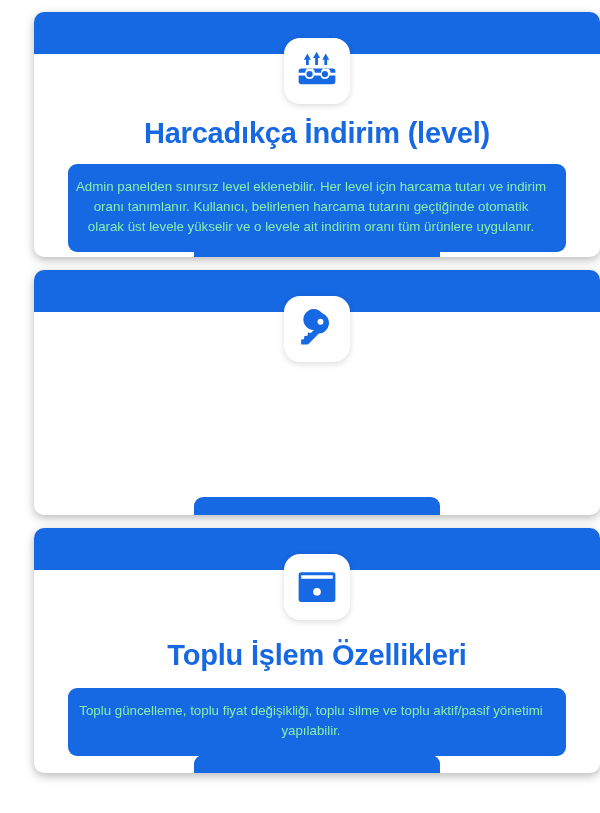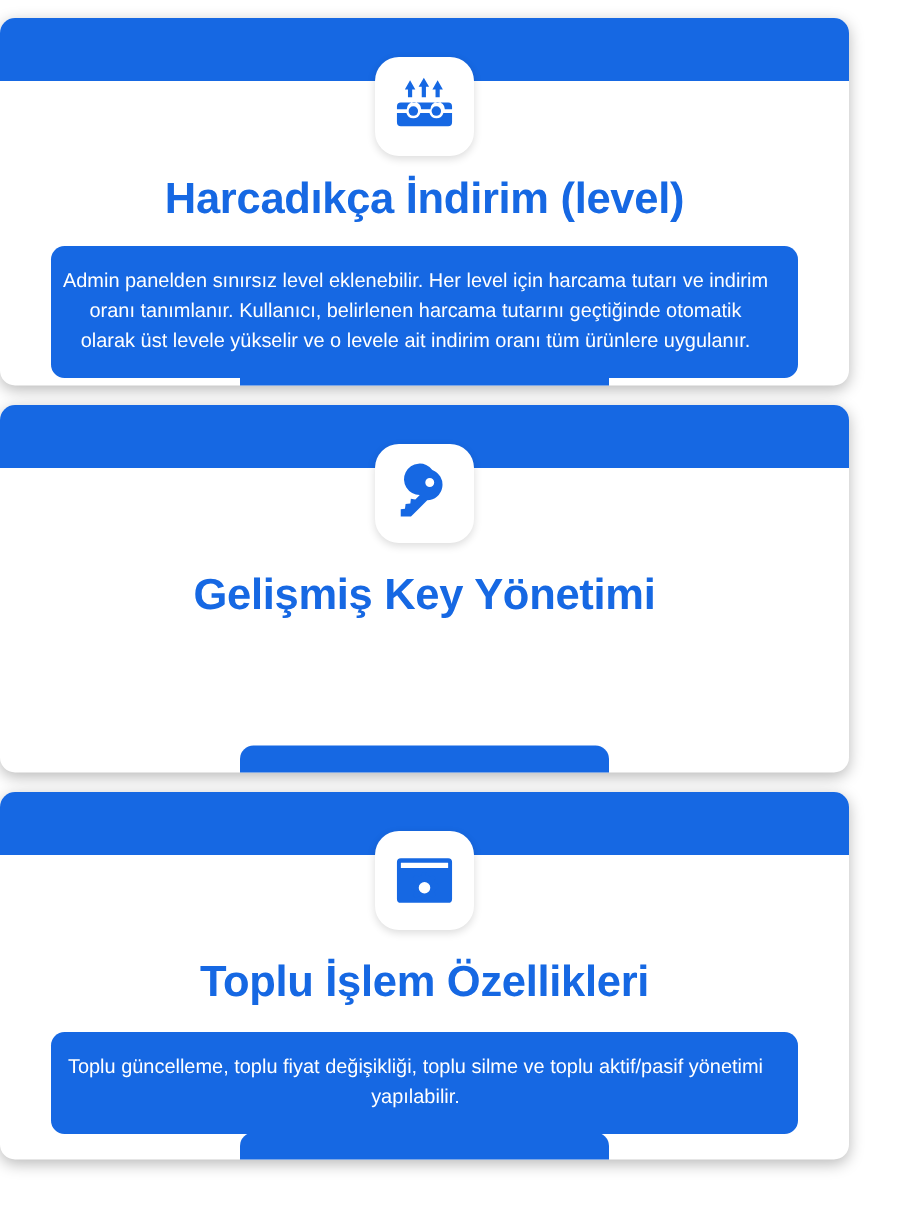--- a/index.html
+++ b/index.html
@@ -13,21 +13,21 @@
     font-family: "Liberation Sans", sans-serif;
     overflow: hidden;
   }
   .page {
     position: relative;
     width: 600px;
     height: 813px;
     background: #ffffff;
     display: flex;
     flex-direction: column;
-    align-items: flex-start;
+    align-items: flex-end;
     padding-top: 12px;
     box-sizing: border-box;
   }
   .card {
     position: relative;
     width: 566px;
     height: 245px;
     background: #ffffff;
     border-radius: 10px;
     box-shadow: 0 3px 10px rgba(0,0,0,0.28);
@@ -74,21 +74,21 @@
     color: #1668e3;
     letter-spacing: -0.2px;
     line-height: 34px;
   }
   .card-desc {
     position: absolute;
     top: 152px;
     left: 34px;
     right: 34px;
     background: #1668e3;
-    color: #ffffff;
+    color: #86efac;
     border-radius: 9px;
     padding: 13px 18px 15px 6px;
     font-size: 13.3px;
     line-height: 20px;
     text-align: center;
     box-sizing: border-box;
     z-index: 2;
   }
   
   .card-under-bar {
@@ -133,21 +133,20 @@
 
   <div class="card card-2">
     <div class="card-top-band"></div>
     <div class="icon-badge">
       <svg viewBox="0 0 48 48" xmlns="http://www.w3.org/2000/svg" aria-hidden="true">
         <g fill="#1668e3">
           <path d="M30 6 a12 12 0 1 0 -9.6 19.2 L17 28.6 l-3.4 -0.6 l-0.4 3.6 l-3.6 0.4 l-0.5 3.6 l-3.2 0.4 l0 5.6 l7.8 0 l12.4 -12.4 A12 12 0 0 0 30 6 z M31.4 15.6 a3.4 3.4 0 1 1 -3.4 -3.4 a3.4 3.4 0 0 1 3.4 3.4 z"></path>
         </g>
       </svg>
     </div>
-    <div class="card-title">Gelişmiş Key Yönetimi</div>
     <div class="card-under-bar"></div>
   </div>
 
   <div class="card card-3">
     <div class="card-top-band"></div>
     <div class="icon-badge">
       <svg viewBox="0 0 48 48" xmlns="http://www.w3.org/2000/svg" aria-hidden="true">
         <g fill="#1668e3">
           <path d="M6 7 h36 a3 3 0 0 1 3 3 v28 a3 3 0 0 1 -3 3 H6 a3 3 0 0 1 -3 -3 V10 a3 3 0 0 1 3 -3 z M6 10.5 v4 h36 v-4 z"></path>
           <circle cx="9.5" cy="12.5" r="1.4" fill="#ffffff"></circle>

